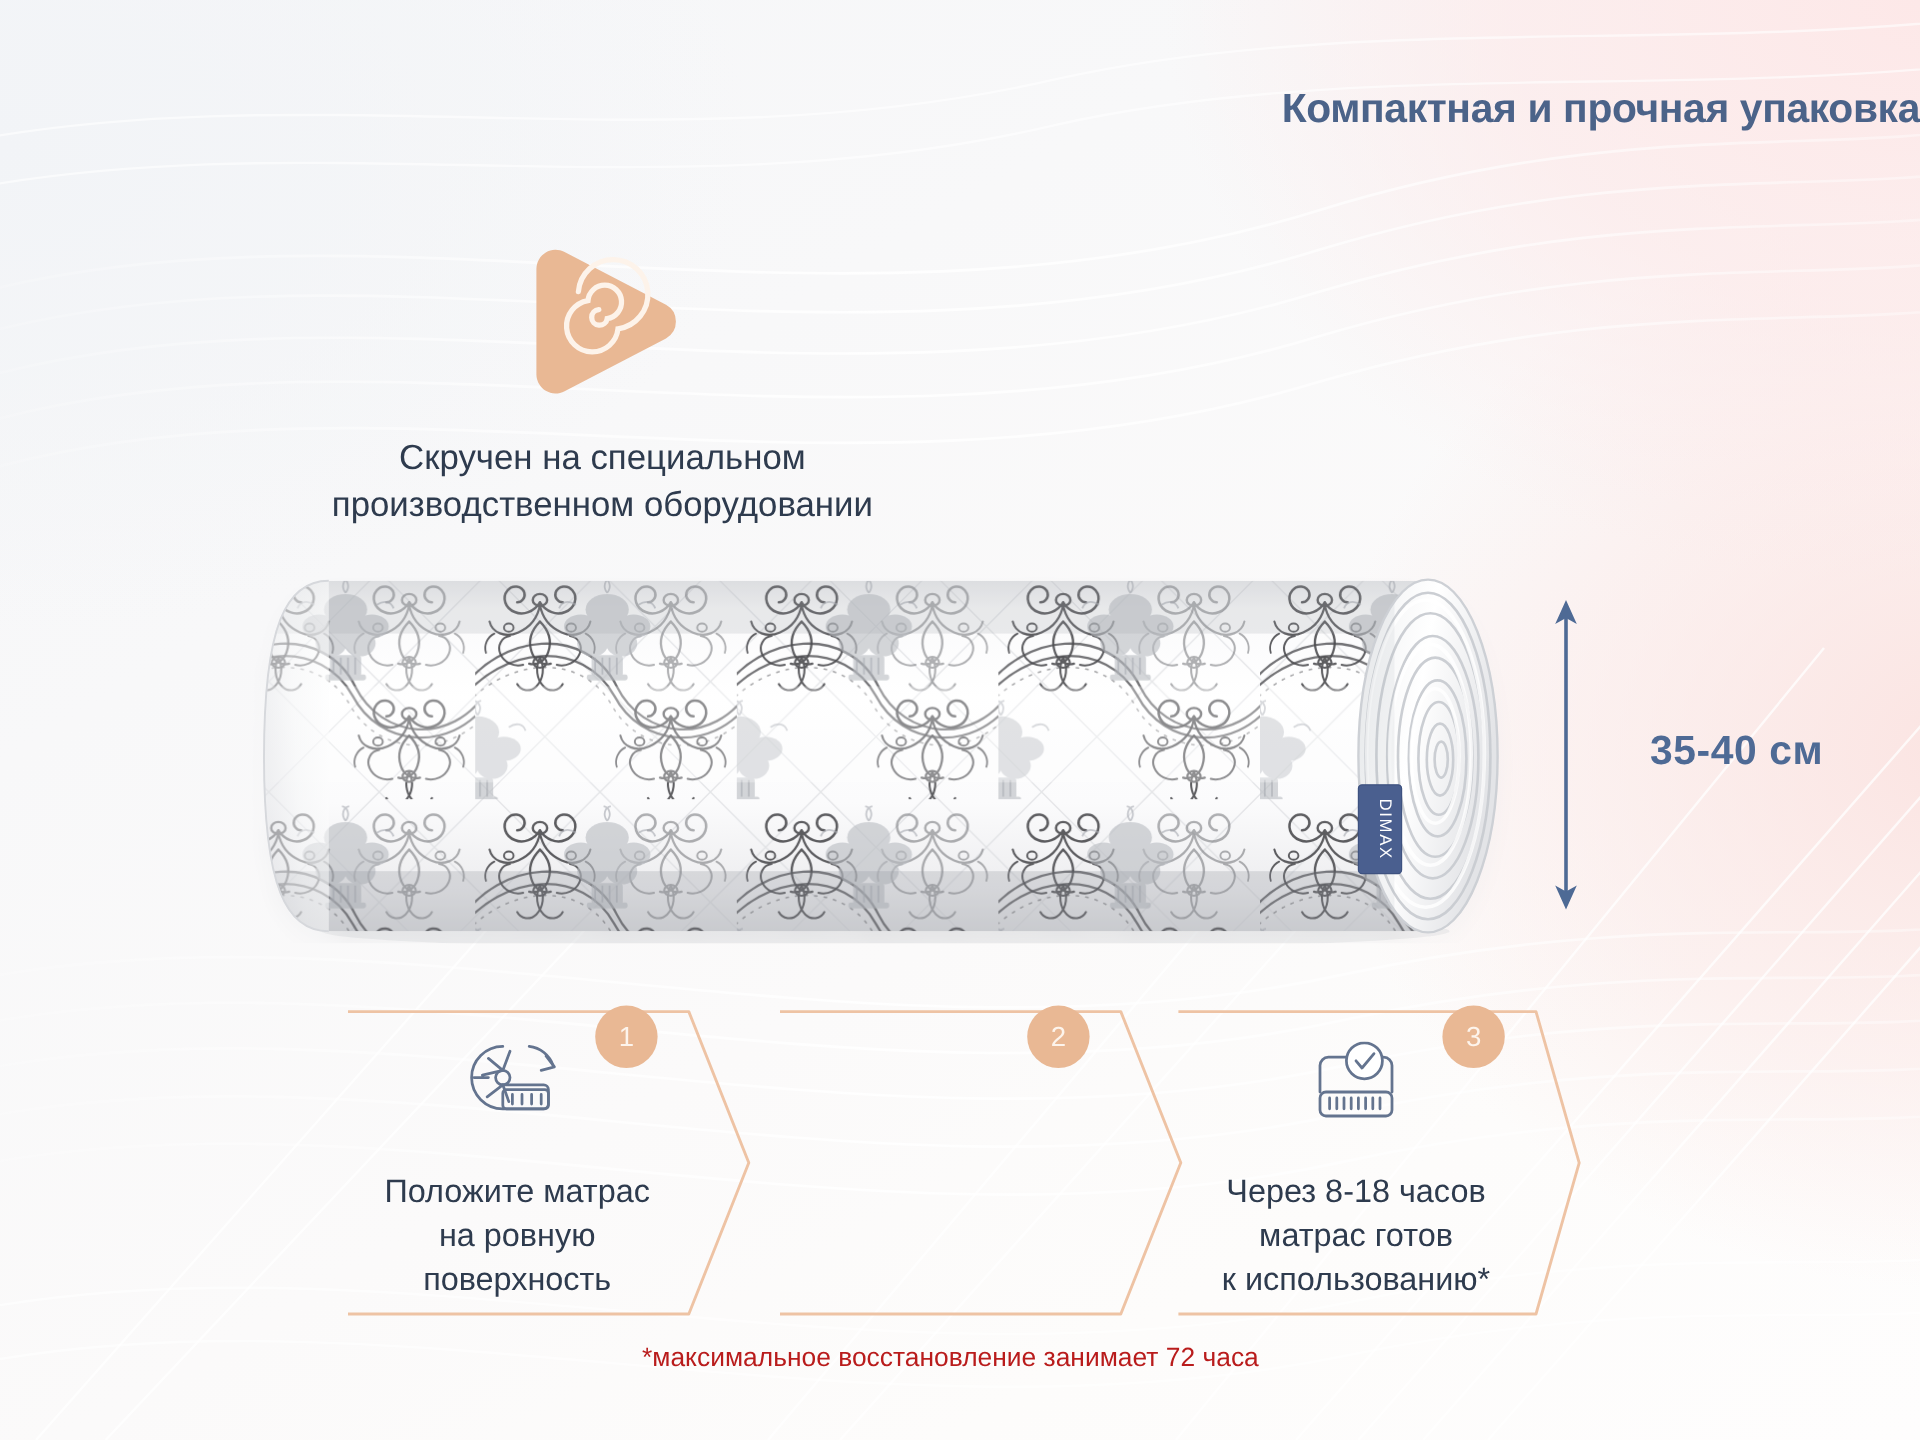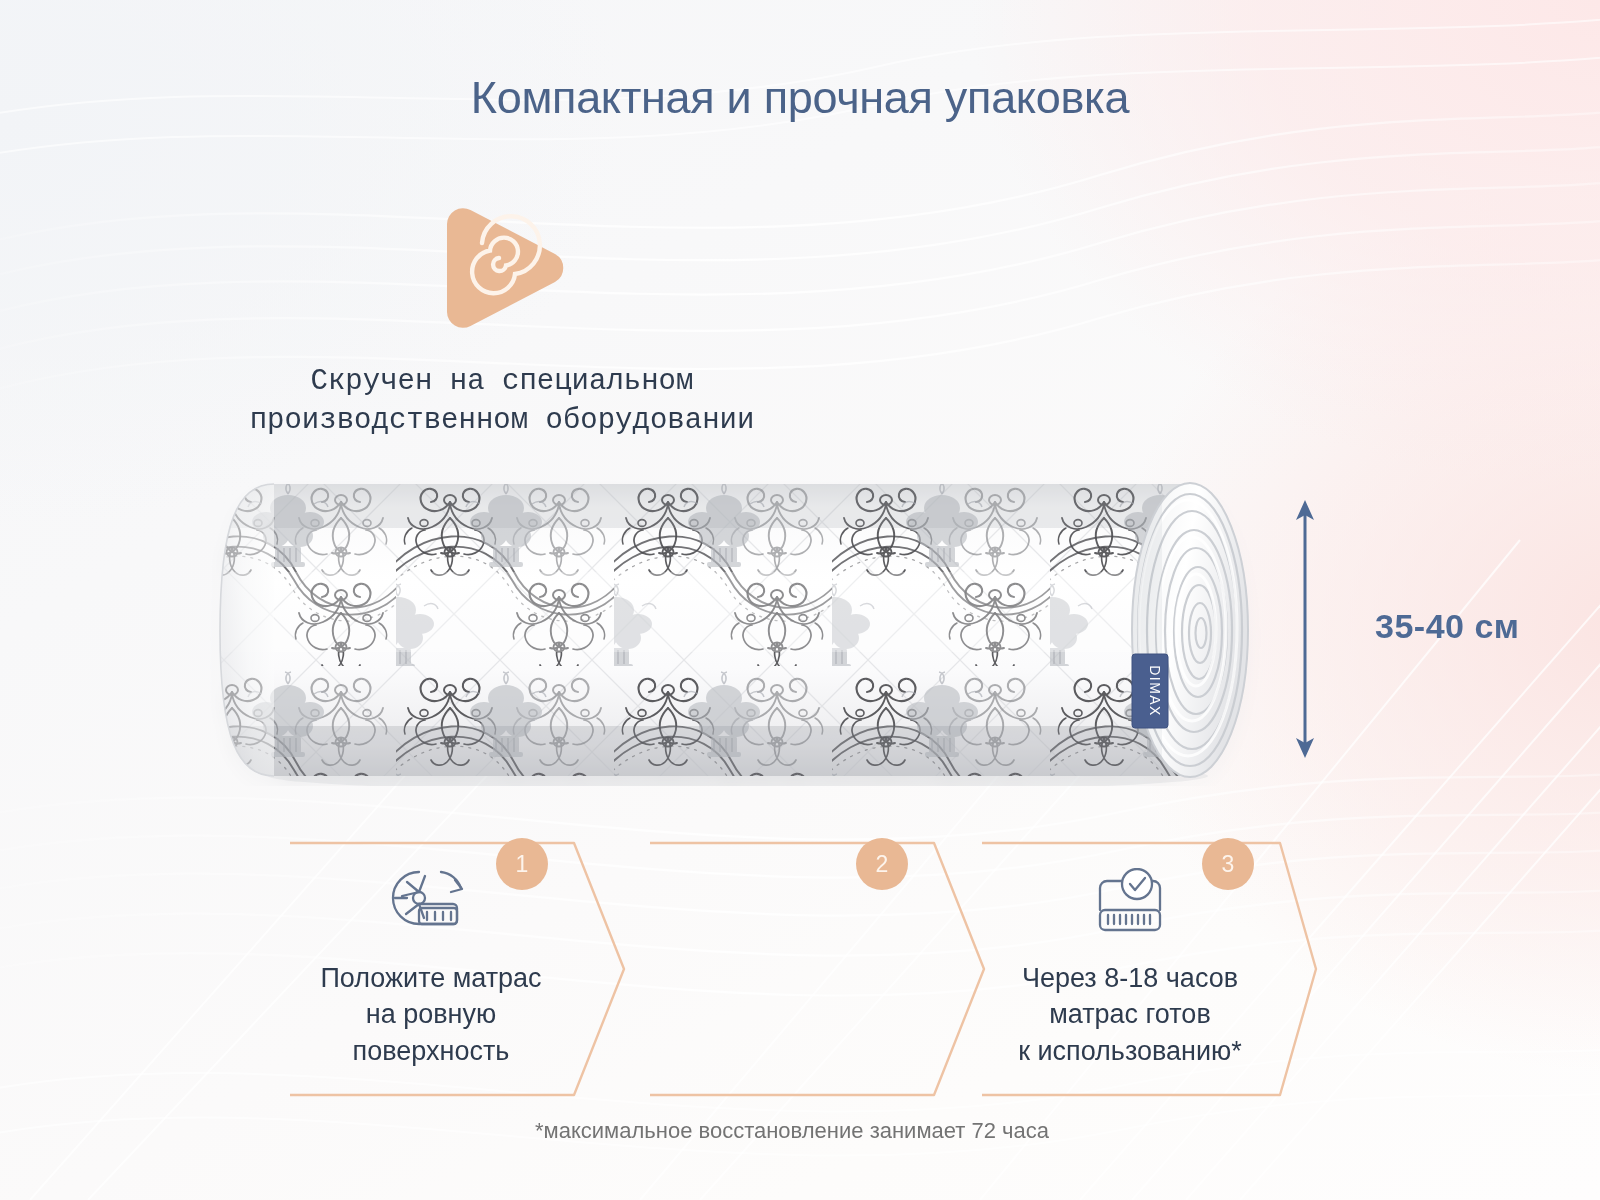--- a/index.html
+++ b/index.html
@@ -31,23 +31,23 @@
       radial-gradient(ellipse 800px 520px at 0% 10%, #f2f4f7 0%, rgba(242,244,247,0.5) 45%, rgba(242,244,247,0) 78%),
       linear-gradient(150deg, #f5f6f8 0%, #f8f8f9 30%, #fbfafa 58%, #fdfcfb 78%, #fefdfd 100%);
   }
   .bg-waves { position: absolute; inset: 0; }
 
   
   .title {
     position: absolute;
     left: 0; right: 0;
     top: 72px;
-    text-align: center;
-    font-size: 45px;
-    font-weight: normal;
+    text-align: right;
+    font-size: 34px;
+    font-weight: bold;
     letter-spacing: -0.3px;
     color: #4b6389;
     font-family: "Liberation Sans", sans-serif;
   }
 
   
   .feature {
     position: absolute;
     text-align: center;
   }
@@ -57,21 +57,21 @@
     display: flex;
     align-items: center;
     justify-content: center;
   }
   .feature .cap {
     margin-top: 22px;
     font-size: 29px;
     line-height: 1.33;
     color: #2e3b4e;
     white-space: pre-line;
-    font-family: Liberation Mono, monospace;
+    font-family: Liberation Sans, sans-serif;
   }
 
   #feature-0 { left: 212px; top: 196px; width: 580px; }
   #feature-1 { left: 860px; top: 196px; width: 520px; }
 
   
   .roll-wrap {
     position: absolute;
     left: 178px;
     top: 476px;
@@ -101,21 +101,21 @@
   #step-2 { left: 980px; }
 
   .step-shape { position: absolute; inset: 0; }
   .step-inner {
     position: absolute;
     left: 0; top: 0;
     width: 286px;
     height: 258px;
     display: flex;
     flex-direction: column;
-    align-items: center;
+    gap: 15px;
   }
   #step-2 .step-inner { width: 300px; }
   .step-icon { margin-top: 26px; height: 78px; display: flex; align-items: center; justify-content: center; }
   .step-text {
     margin-top: 16px;
     font-size: 27px;
     line-height: 1.35;
     color: #2e3b4e;
     text-align: center;
     white-space: pre-line;
@@ -135,21 +135,21 @@
   #step-1 .step-badge { left: 208px; }
   #step-2 .step-badge { left: 222px; }
 
   
   .footnote {
     position: absolute;
     left: 0; right: 16px;
     top: 1118px;
     text-align: center;
     font-size: 22px;
-    color: #737373;
+    color: #b91c1c;
   }
 </style>
 </head>
 <body>
 
 <div id="stage">
 
   <div class="bg-base"></div>
   <svg class="bg-waves" width="1600" height="1200" viewBox="0 0 1600 1200" preserveAspectRatio="none">
     <defs>

